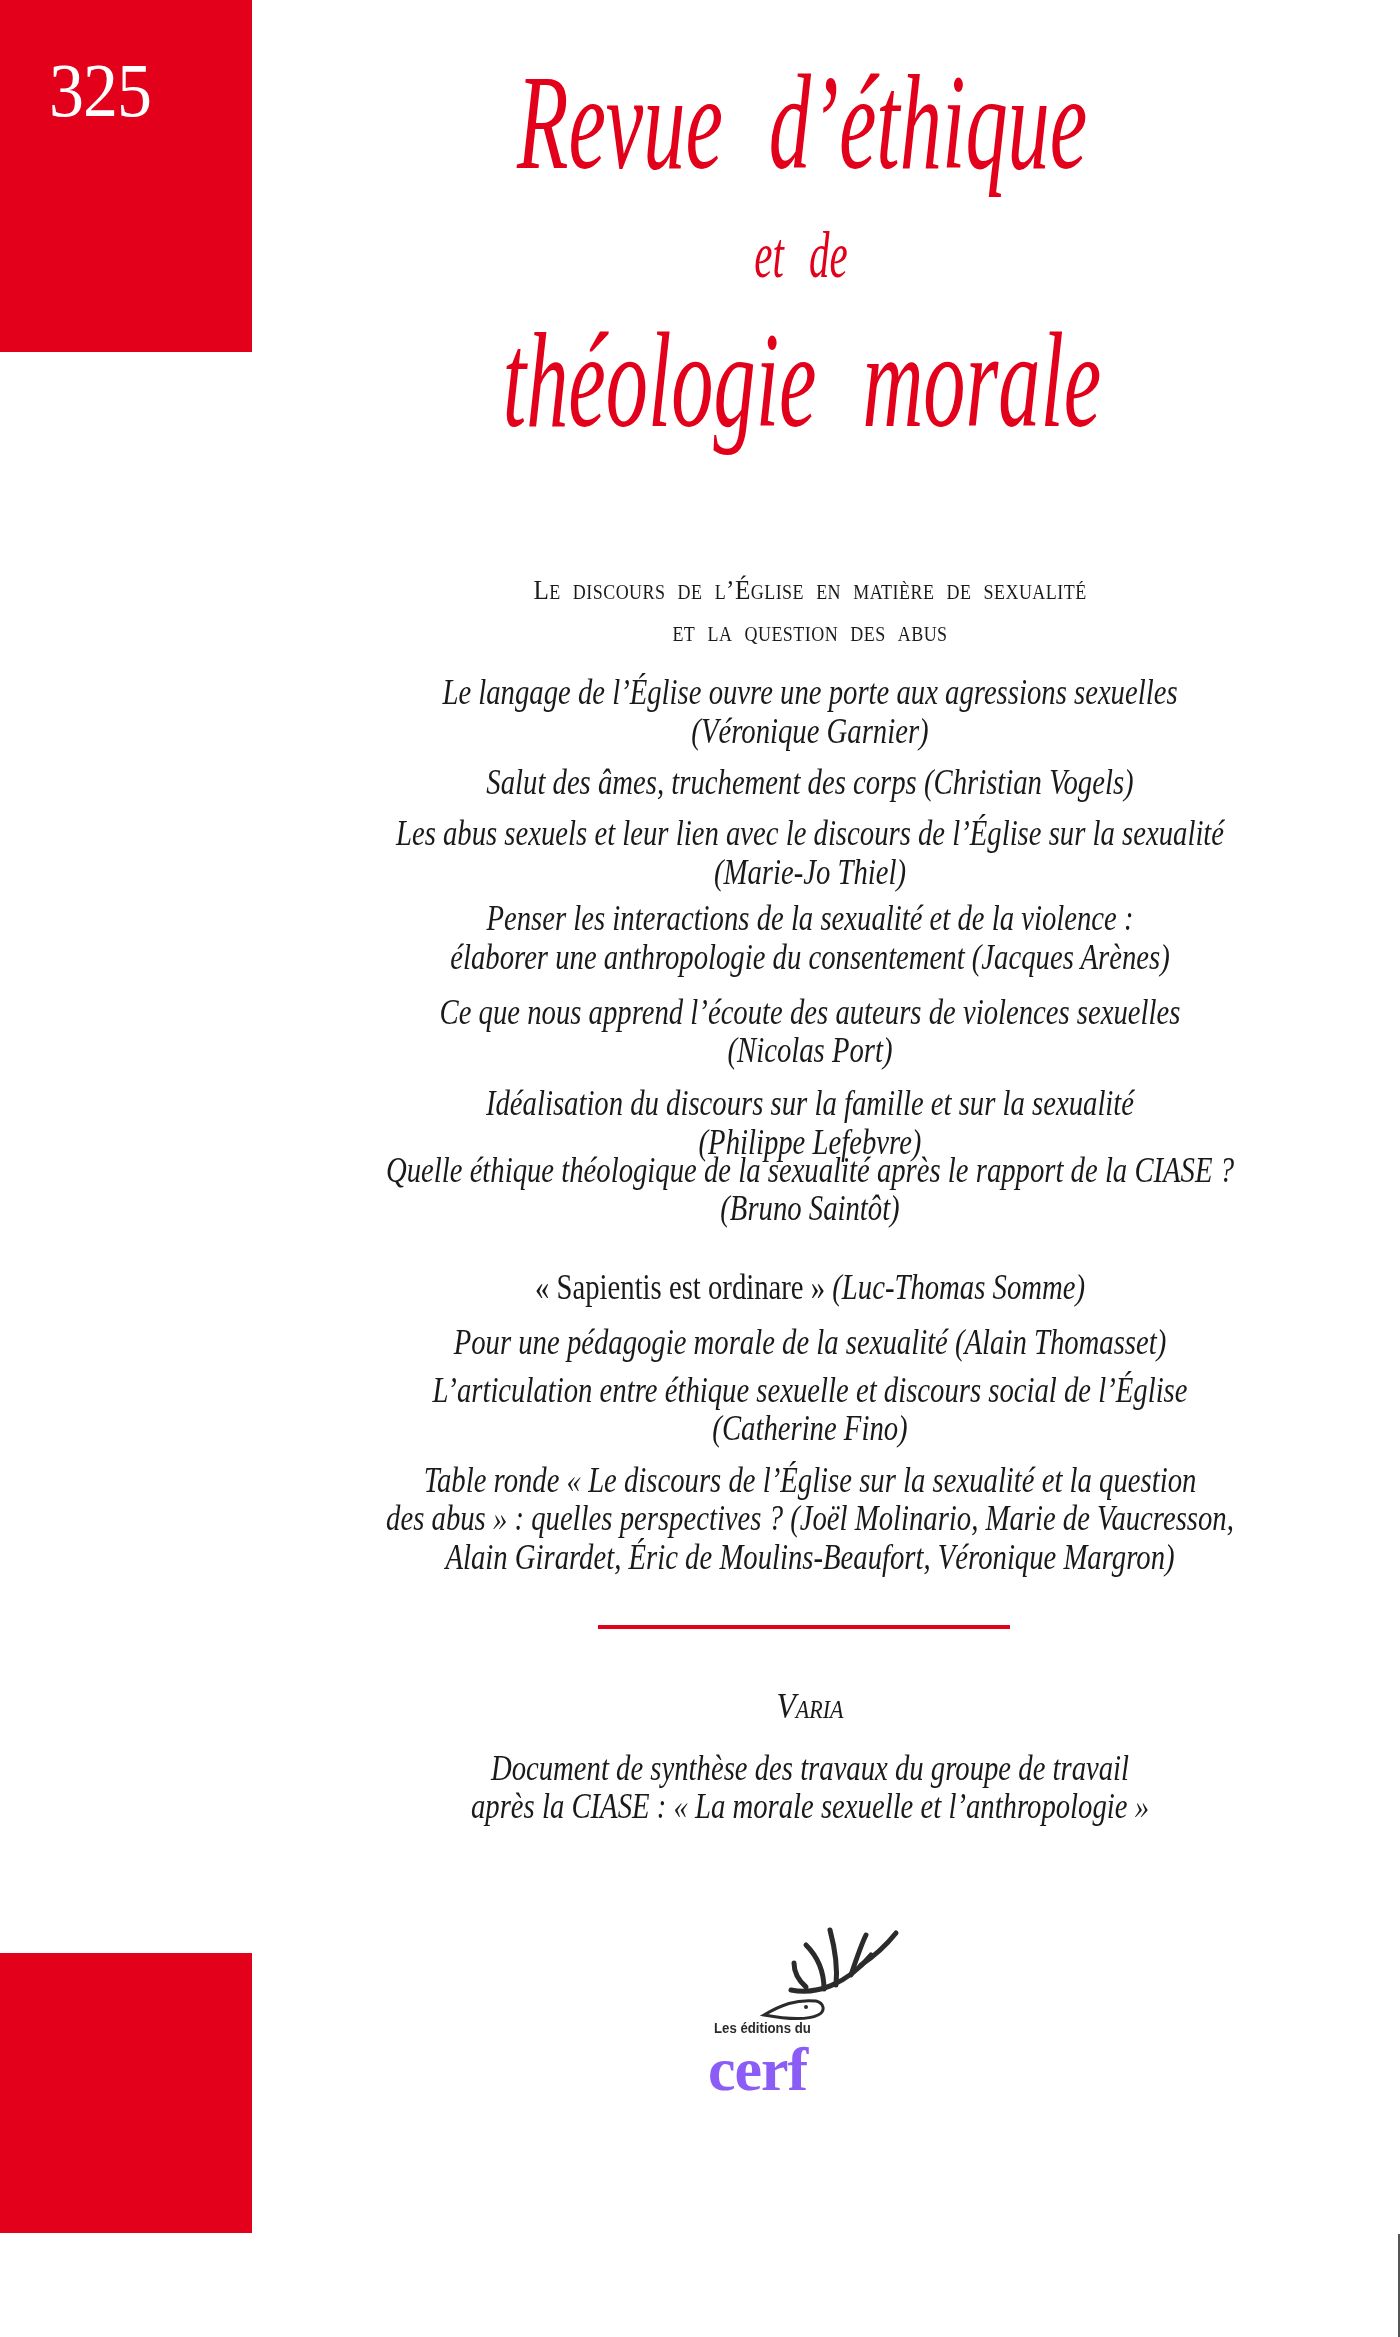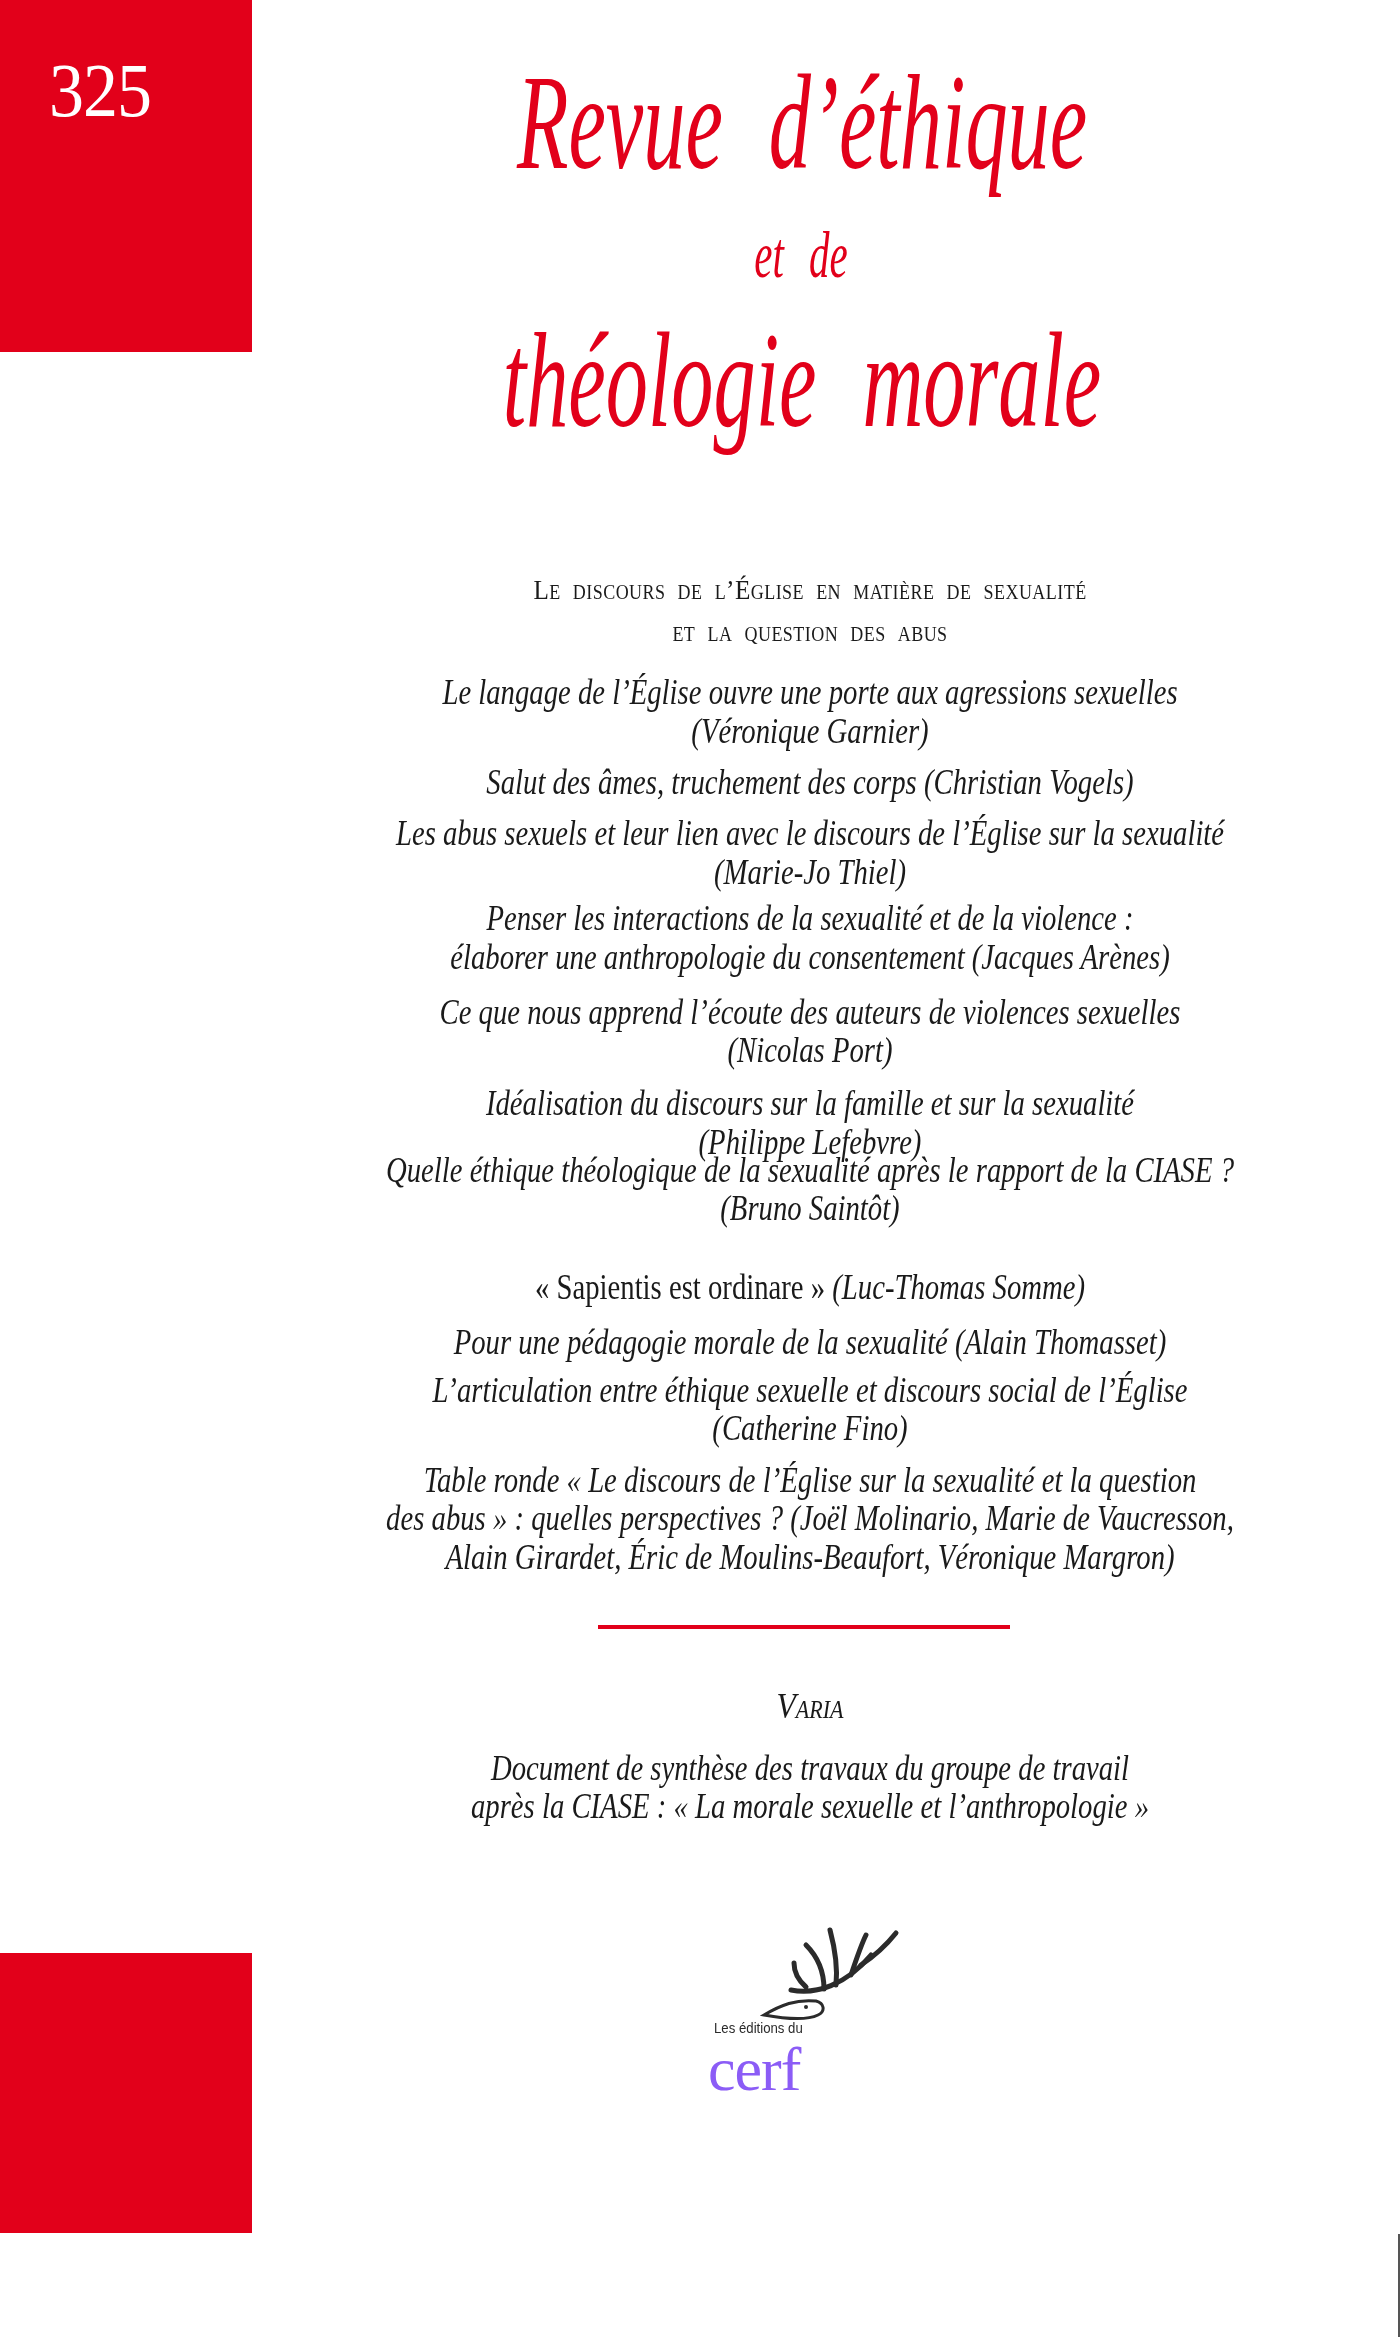--- a/index.html
+++ b/index.html
@@ -41,21 +41,21 @@
   .rule {
     position: absolute; left: 598px; top: 1625px; width: 412px; height: 4px;
     background: #e2001a;
   }
   .varia {
     position: absolute; left: 300px; width: 1020px; text-align: center; top: 1688px;
     font-family: "Liberation Serif", serif; font-style: italic; color: #1a1a1a;
     font-variant: small-caps; font-size: 36px; line-height: 1;
     transform: scaleX(0.88); transform-origin: center top;
   }
-  .logo { position: absolute; left: 706px; top: 1915px; width: 200px; height: 180px; }
+  .logo { position: absolute; left: 706px; top: 1915px; width: 200px; height: 180px; font-weight: bold; }
   .logo svg { display: block; }
   .logo-small {
     position: absolute; left: 8px; top: 104px;
     font-family: "Liberation Sans", sans-serif; font-size: 15px; color: #2b2b2b;
     white-space: nowrap; transform: scaleX(0.88); transform-origin: left top;
   }
   .logo-cerf {
     position: absolute; left: 2px; top: 123px;
     font-family: "Liberation Serif", serif; font-size: 62px; color: #8b5cf6;
     line-height: 1; letter-spacing: -1px;

